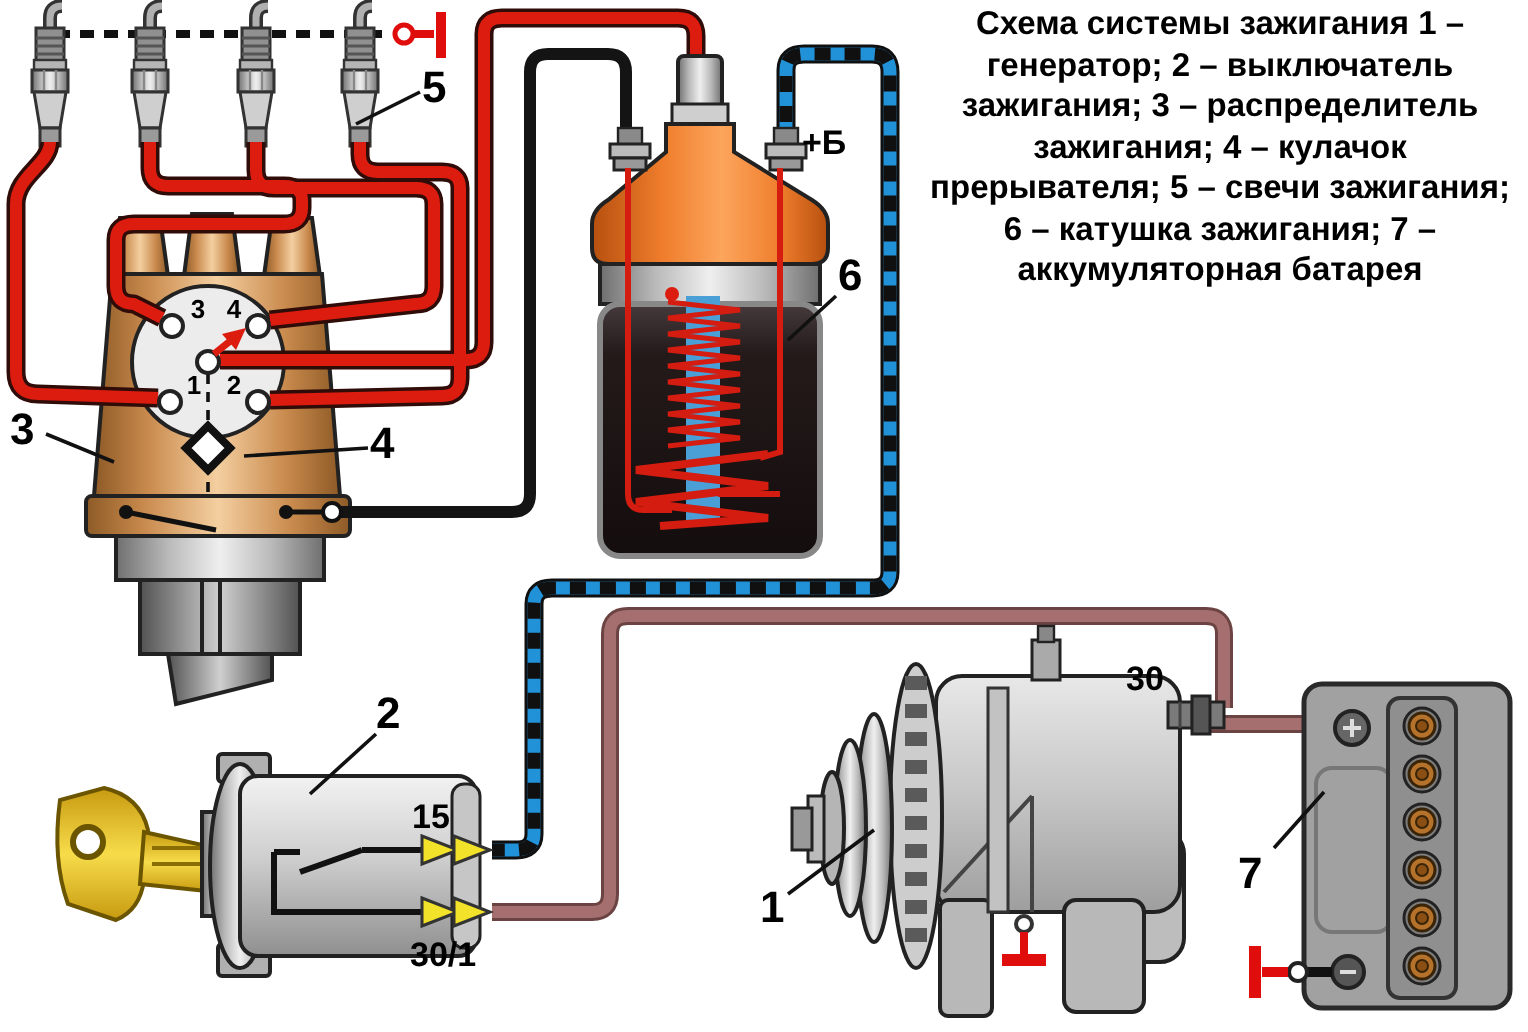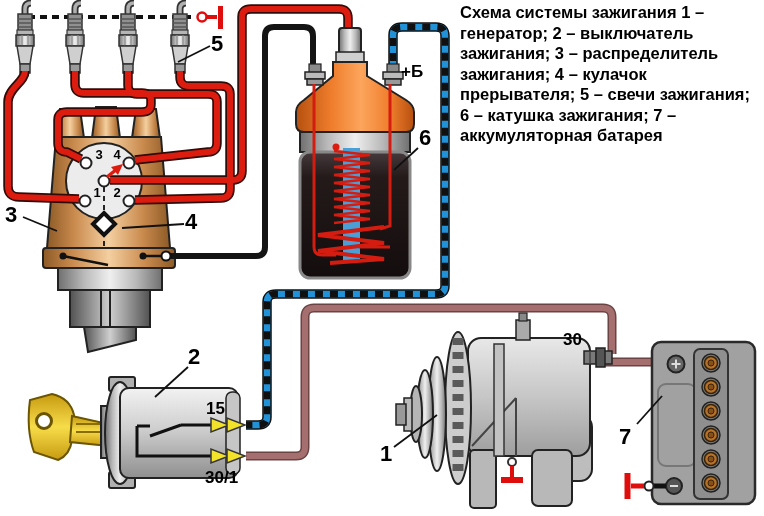--- a/index.html
+++ b/index.html
@@ -1,21 +1,21 @@
 <!DOCTYPE html>
 <html><head>
 <meta charset="utf-8">
 <style>
   html,body{margin:0;padding:0;background:#ffffff;}
   body{width:764px;height:516px;overflow:hidden;position:relative;
        font-family:"Liberation Sans",sans-serif;}
   #stage{position:absolute;left:0;top:0;width:764px;height:516px;}
   #desc{position:absolute;left:460px;top:2px;width:300px;
         font-family:"Liberation Sans",sans-serif;
-        font-size:16.5px;line-height:20.5px;font-weight:700;color:#000;}
+        font-size:16.5px;line-height:20.5px;font-weight:700;color:#000;text-align:center;}
   svg text{font-family:"Liberation Sans",sans-serif;font-weight:700;fill:#000;}
   .callout{font-size:22px;}
   .term{font-size:17px;}
   .capnum{font-size:13px;}
 </style>
 </head>
 <body>
 
 <div id="desc">Схема системы зажигания 1 – генератор; 2 – выключатель зажигания; 3 – распределитель зажигания; 4 – кулачок прерывателя; 5 – свечи зажигания; 6 – катушка зажигания; 7 – аккумуляторная батарея</div>
 

